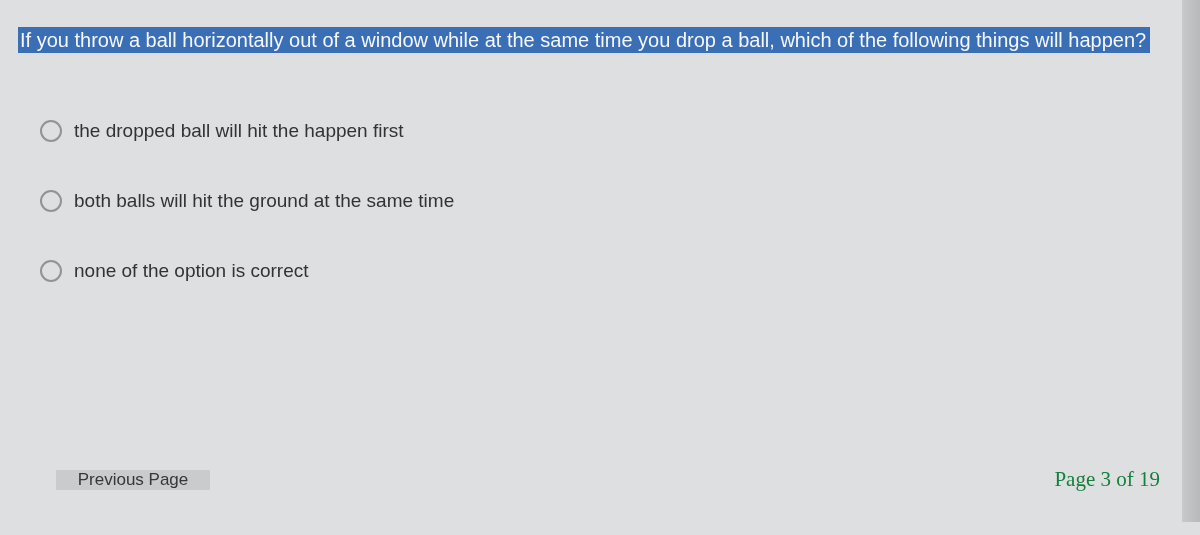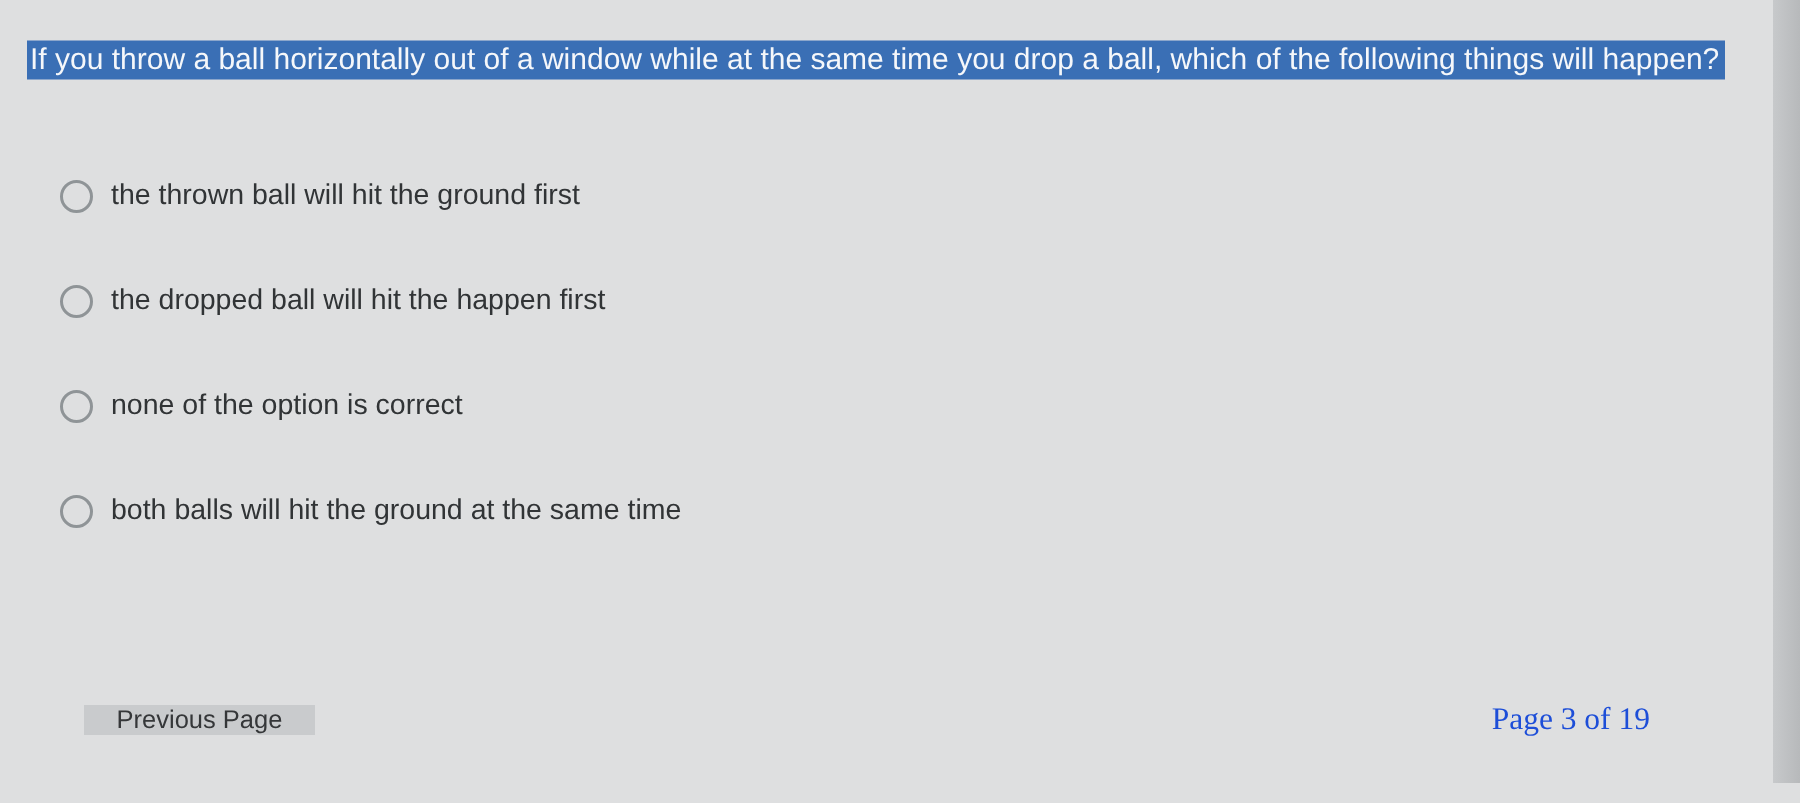--- a/index.html
+++ b/index.html
@@ -76,23 +76,22 @@
     padding: 0 20px;
     margin-right: 36px;
     min-width: 154px;
     text-align: center;
     cursor: pointer;
     font-family: inherit;
   }
   .spacer { flex: 1 1 auto; }
   .page-indicator {
     font-size: 21px;
-    color: #1d4ed8;
+    color: #15803d;
     font-family: "Times New Roman", Times, serif;
-    margin-right: 60px;
   }
   
   .right-edge {
     position: absolute;
     top: 0;
     right: 0;
     width: 18px;
     height: 100%;
     background: linear-gradient(to right, #c7c9cb, #b7b9bb);
   }
@@ -102,33 +101,29 @@
 
 <div class="page">
 
   <div class="question">
     <span class="q-hilite">If you throw a ball horizontally out of a window while at the same time you drop a ball, which of the following things will happen?</span>
   </div>
 
   <div class="options">
     <div class="option">
       <span class="radio"></span>
-      <span class="option-label">the thrown ball will hit the ground first</span>
-    </div>
-    <div class="option">
-      <span class="radio"></span>
       <span class="option-label">the dropped ball will hit the happen first</span>
     </div>
     <div class="option">
       <span class="radio"></span>
-      <span class="option-label">none of the option is correct</span>
+      <span class="option-label">both balls will hit the ground at the same time</span>
     </div>
     <div class="option">
       <span class="radio"></span>
-      <span class="option-label">both balls will hit the ground at the same time</span>
+      <span class="option-label">none of the option is correct</span>
     </div>
   </div>
 
   <div class="footer">
     <button class="nav-btn">Previous Page</button>
     <span class="spacer"></span>
     <span class="page-indicator">Page 3 of 19</span>
   </div>
 
   <div class="right-edge"></div>

